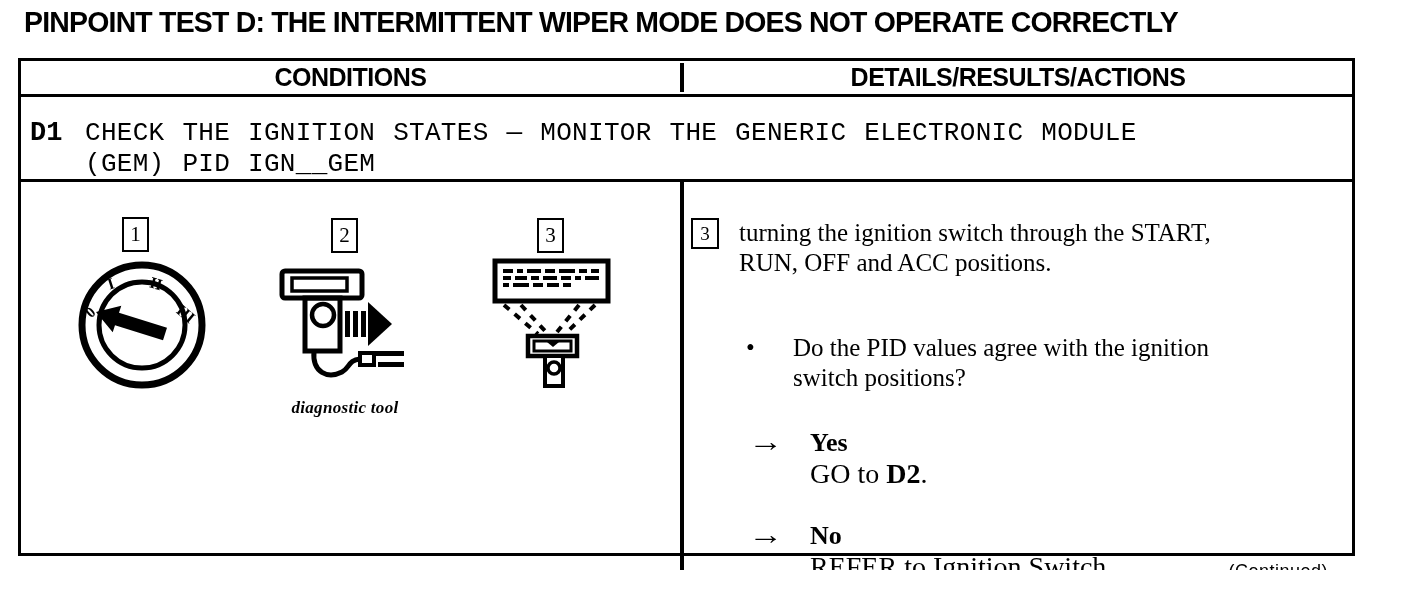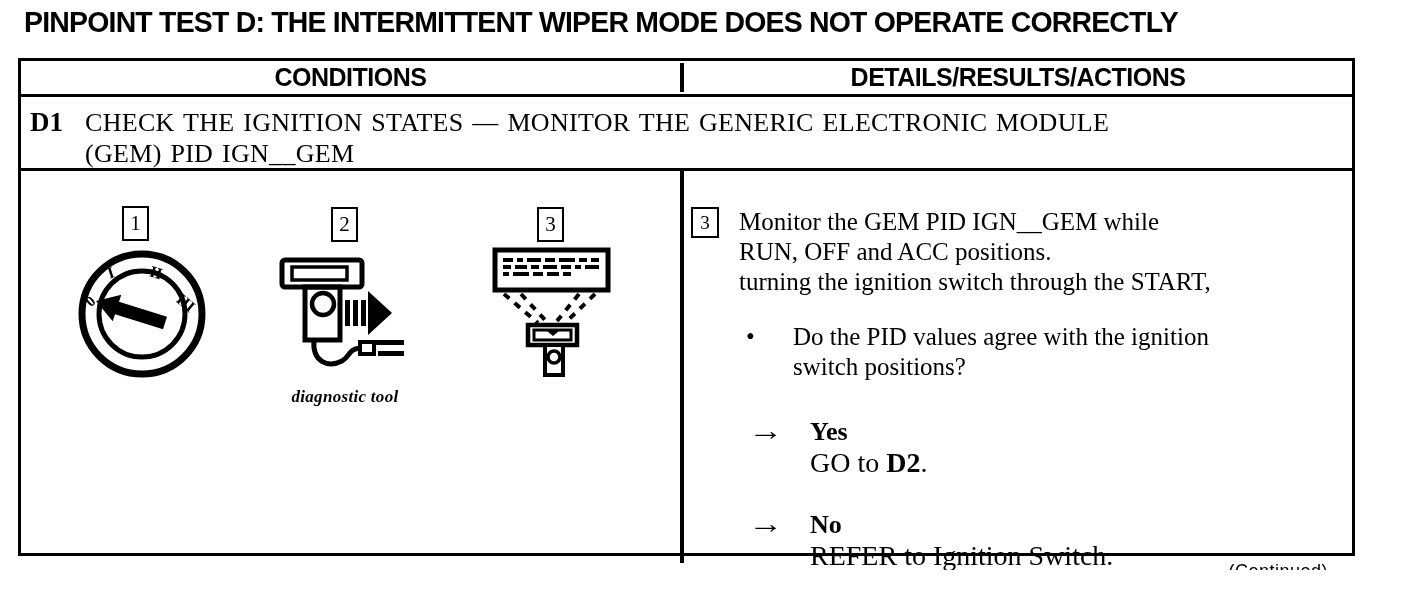--- a/index.html
+++ b/index.html
@@ -21,21 +21,21 @@
   .thead { height:33px; border-bottom:3px solid #000; display:flex;align-items:center; }
   .th {
     display:flex; align-items:center; justify-content:center;
     font-family:"Liberation Sans", sans-serif; font-weight:bold;
     font-size:25px; letter-spacing:-0.5px;
   }
   .th-left  { width:659px; border-right:4px solid #000; }
   .th-right { flex:1; }
   .steprow {
     height:61px; border-bottom:3px solid #000; display:flex;
-    padding-top:10px; font-size:26px; line-height:31px;
+    padding-top:21px; font-size:26px; line-height:31px;font-family:Liberation Mono, monospace;
   }
   .step-id { font-weight:bold; font-size:27px; width:55px; padding-left:9px; }
   .step-title { letter-spacing:0.3px; word-spacing:2px; }
   .body-row { height:392px; display:flex; }
   .cell-left  { width:659px; border-right:4px solid #000; position:relative; }
   .cell-right { flex:1; position:relative; }
 
   .callout {
     position:absolute; width:23px; height:31px; border:2px solid #000;
     display:flex; align-items:center; justify-content:center;
@@ -167,23 +167,22 @@
           <rect x="54" y="98" width="18" height="30" fill="#fff" stroke="#000" stroke-width="4"></rect>
           <circle cx="63" cy="110" r="6" fill="none" stroke="#000" stroke-width="3.5"></circle>
         </svg>
       </div>
 
       <div class="cell-right">
 
         <div class="dcallout">3</div>
 
         <div class="instr dtext">
-          <div>Monitor the GEM PID IGN__GEM while</div>
+          <div>turning the ignition switch through the START,</div>
           <div>RUN, OFF and ACC positions.</div>
-          <div>turning the ignition switch through the START,</div>
         </div>
 
         <div class="question">
           <div class="q-bullet">•</div>
           <div class="dtext">
             <div>Do the PID values agree with the ignition</div>
             <div>switch positions?</div>
           </div>
         </div>
 

